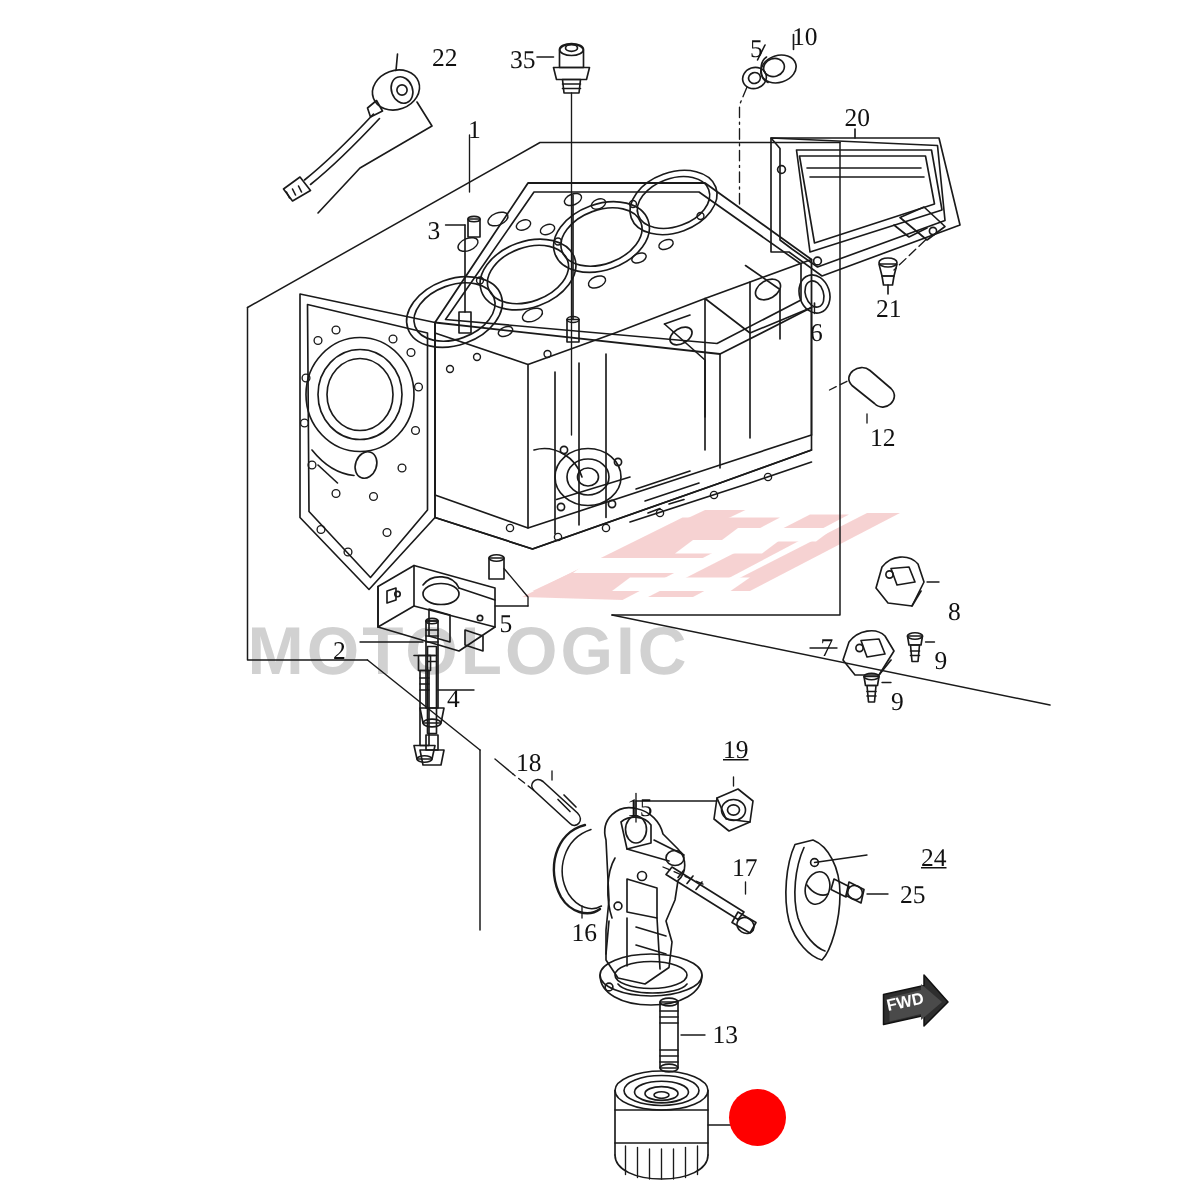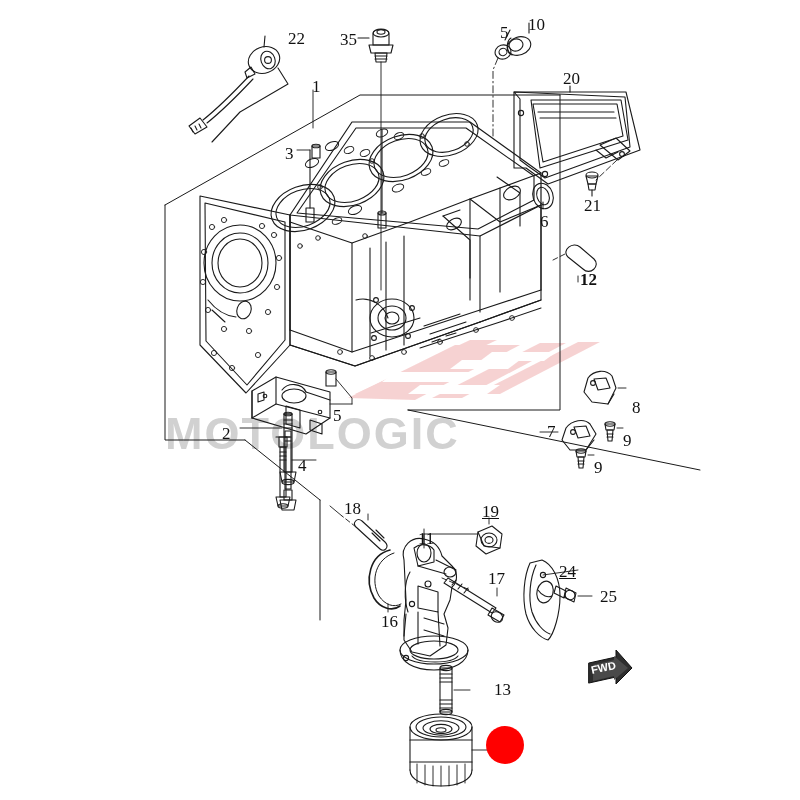--- a/index.html
+++ b/index.html
@@ -463,29 +463,29 @@
   <div class="callout-num" style="left:285px;top:145px;">3</div>
   <div class="callout-num" style="left:298px;top:457px;">4</div>
   <div class="callout-num" style="left:333px;top:407px;">5</div>
   <div class="callout-num" style="left:540px;top:213px;">6</div>
   <div class="callout-num" style="left:547px;top:423px;">7</div>
   <div class="callout-num" style="left:632px;top:399px;">8</div>
   <div class="callout-num" style="left:623px;top:432px;">9</div>
   <div class="callout-num" style="left:594px;top:459px;">9</div>
   <div class="callout-num" style="left:528px;top:16px;">10</div>
   <div class="callout-num" style="left:500px;top:24px;">5</div>
-  <div class="callout-num" style="left:580px;top:271px;font-weight:bold;">12</div>
-  <div class="callout-num" style="left:494px;top:681px;">13</div>
-  <div class="callout-num" style="left:418px;top:530px;">11</div>
+  <div class="callout-num" style="left:580px;top:283px;">12</div>
+  <div class="callout-num" style="left:475px;top:681px;">13</div>
+  <div class="callout-num" style="left:418px;top:530px;">15</div>
   <div class="callout-num" style="left:381px;top:613px;">16</div>
   <div class="callout-num" style="left:488px;top:570px;">17</div>
   <div class="callout-num" style="left:344px;top:500px;">18</div>
-  <div class="callout-num" style="left:482px;top:503px;text-decoration:underline;">19</div>
+  <div class="callout-num" style="left:482px;top:491px;text-decoration:underline;">19</div>
   <div class="callout-num" style="left:563px;top:70px;">20</div>
   <div class="callout-num" style="left:584px;top:197px;">21</div>
   <div class="callout-num" style="left:260px;top:30px;margin-left:28px;">22</div>
   <div class="callout-num" style="left:340px;top:31px;">35</div>
-  <div class="callout-num" style="left:559px;top:563px;text-decoration:underline;">24</div>
+  <div class="callout-num" style="left:614px;top:563px;text-decoration:underline;">24</div>
   <div class="callout-num" style="left:600px;top:588px;text-align:right;">25</div>
 
   <div class="hotdot" style="left: 486px; top: 726px; width: 38px; height: 38px; background: rgb(255, 0, 0);"></div>
 
 </div>
 
 </body></html>

